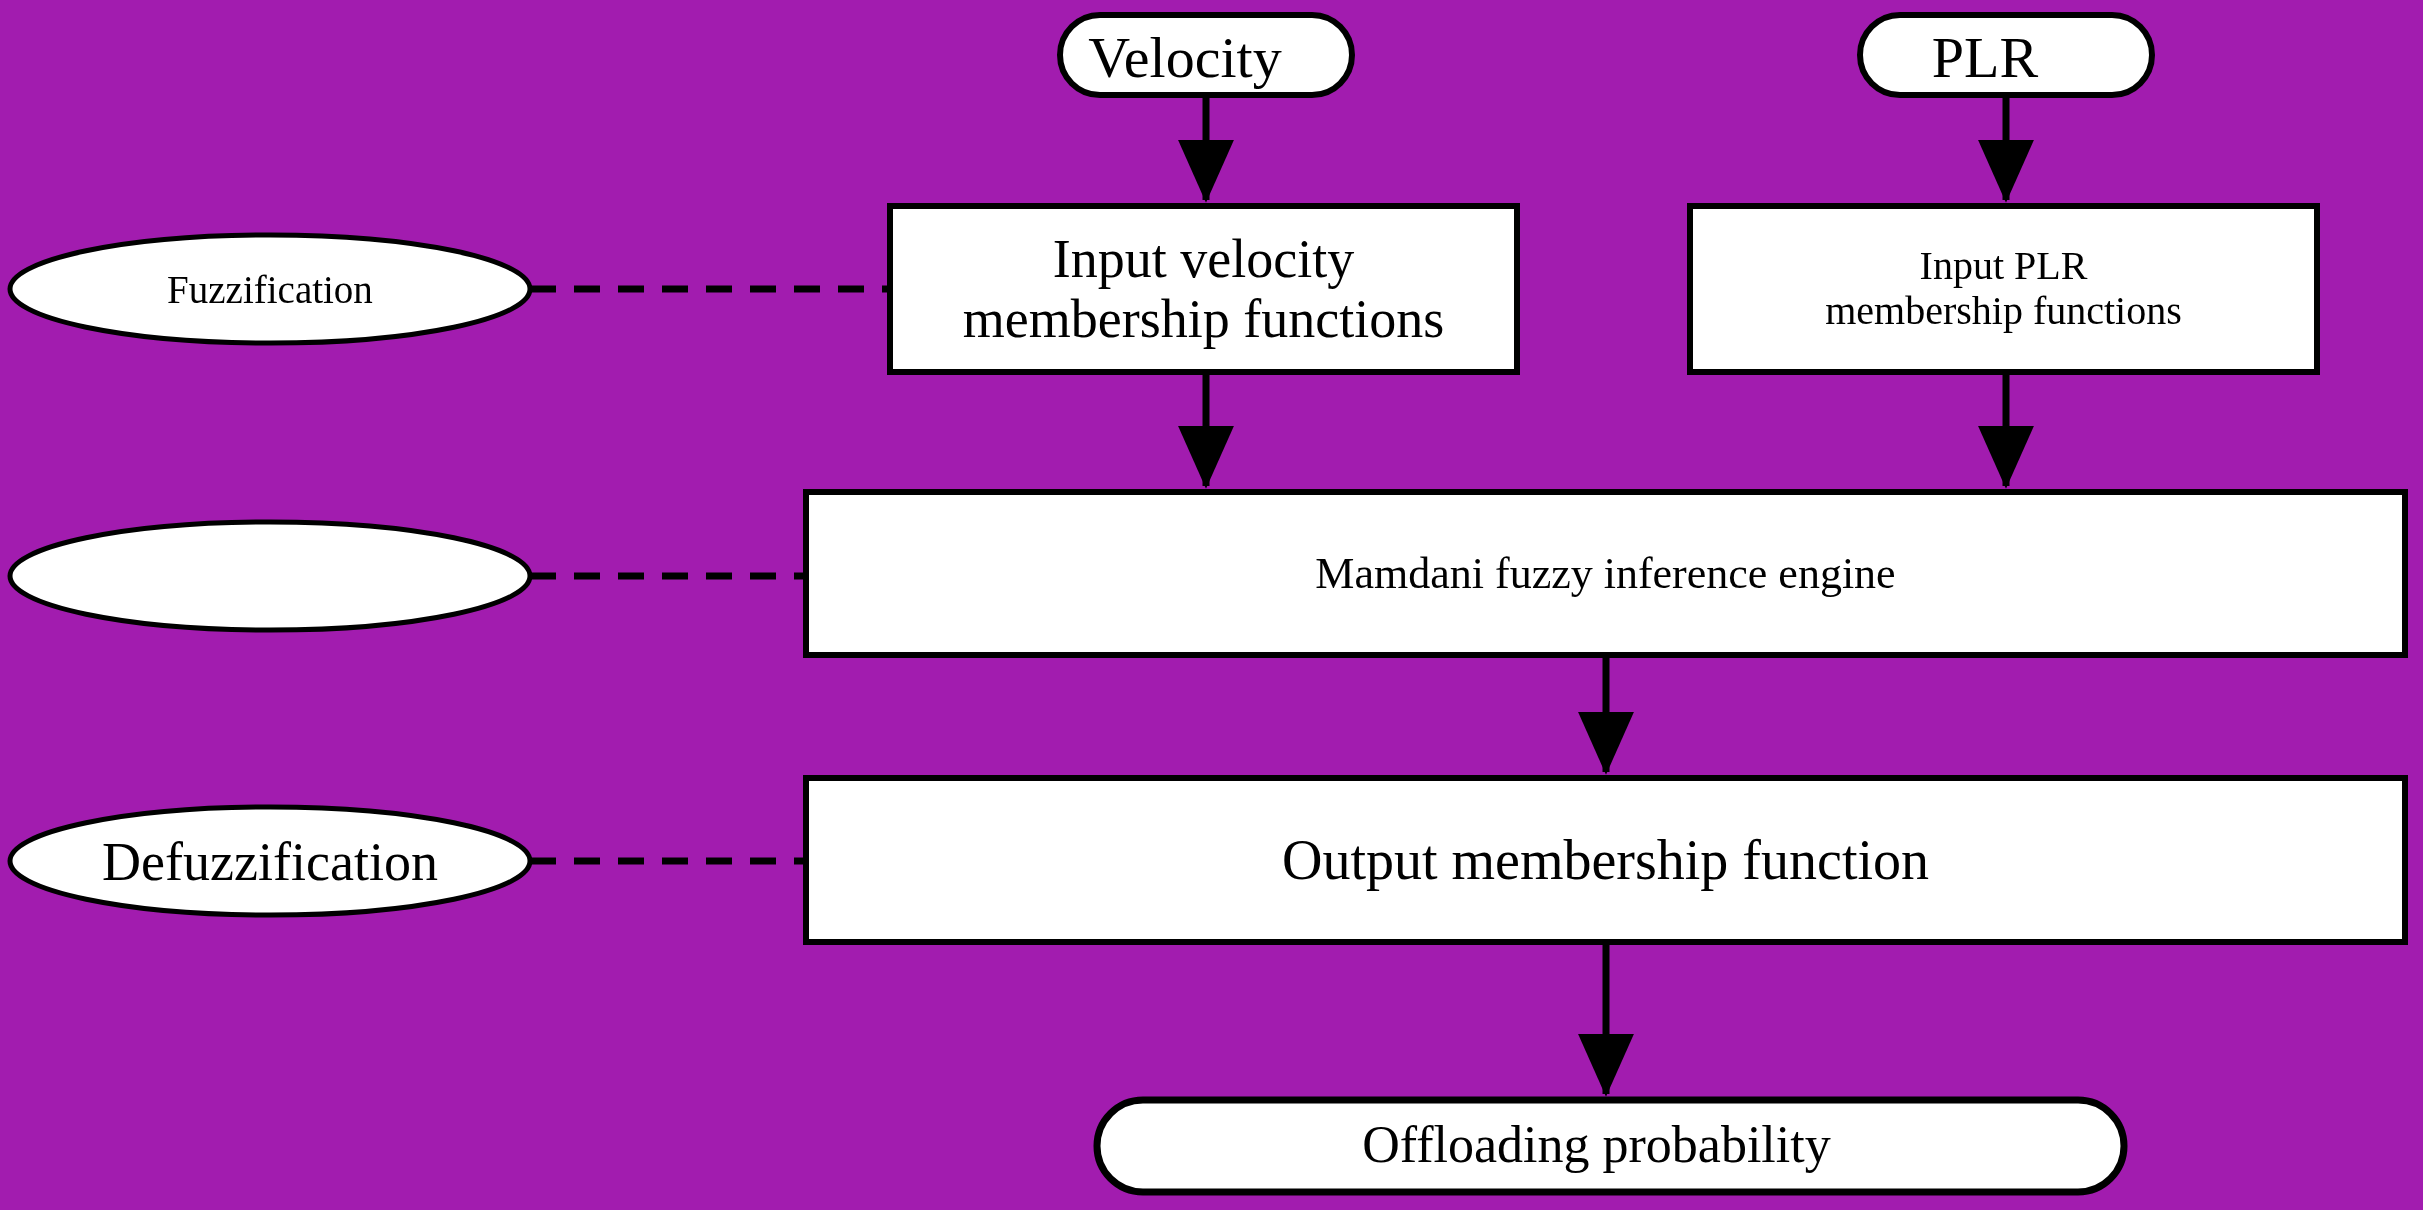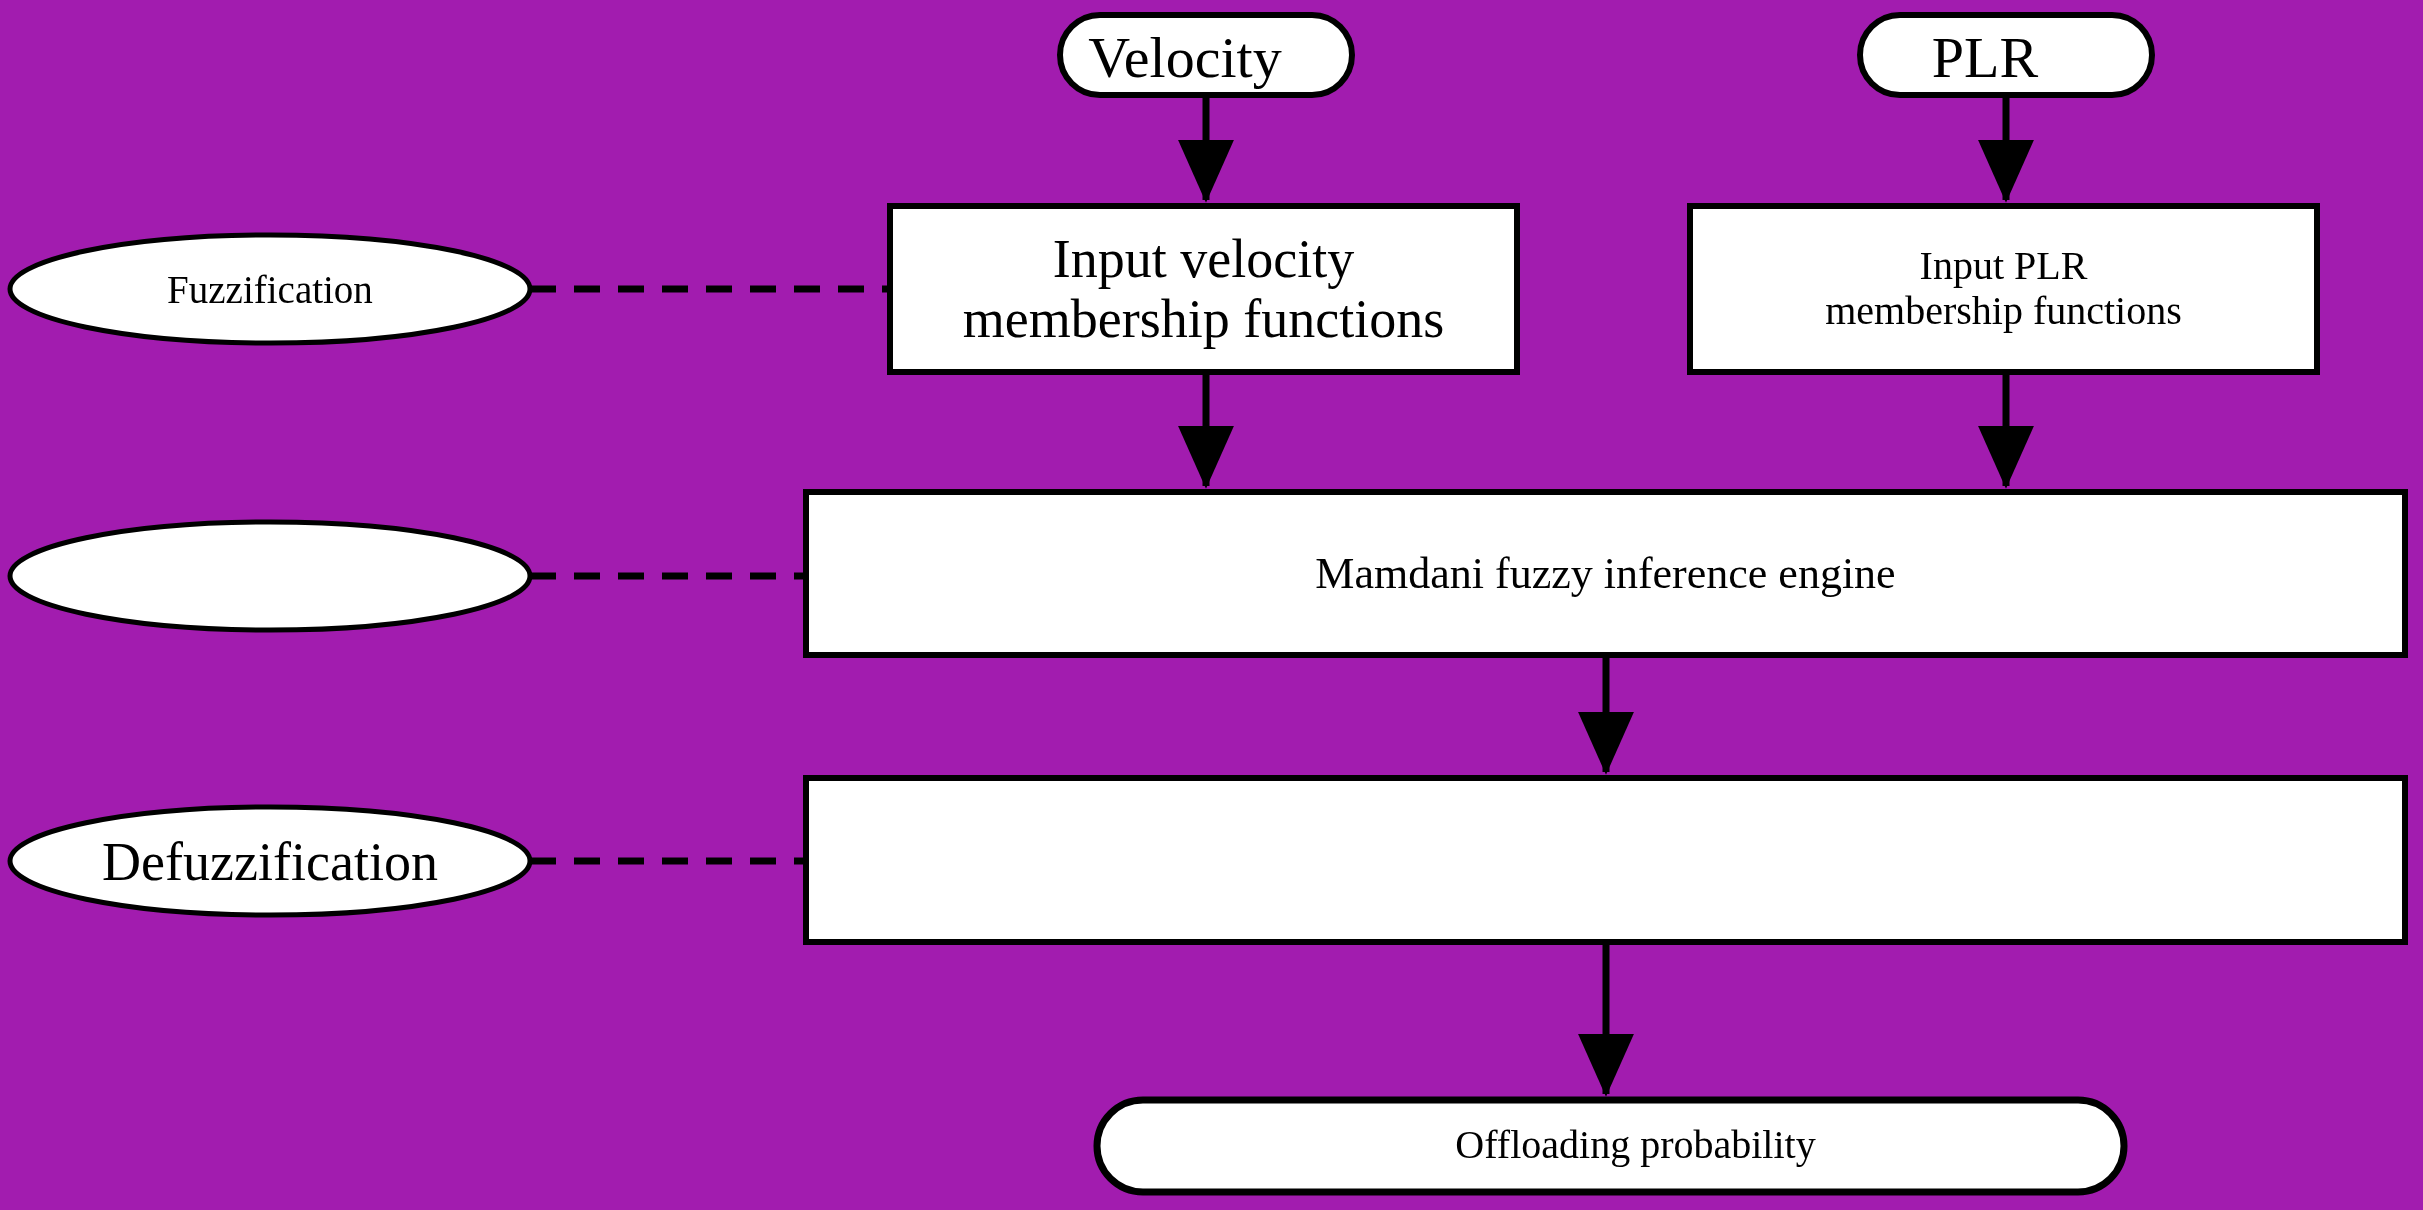--- a/index.html
+++ b/index.html
@@ -33,21 +33,21 @@
     line-height: 1.12;
     white-space: pre-line;
     pointer-events: none;
   }
   .lbl-velocity   { left: 1035px; top: 8px;    width: 300px; height: 100px; font-size: 58px; }
   .lbl-plr        { left: 1835px; top: 8px;    width: 300px; height: 100px; font-size: 58px; }
   .lbl-inbox-vel  { left: 890px;  top: 206px;  width: 627px; height: 166px; font-size: 54px; }
   .lbl-inbox-plr  { left: 1690px; top: 206px;  width: 627px; height: 166px; font-size: 40px; }
   .lbl-mamdani    { left: 806px;  top: 492px;  width: 1599px;height: 163px; font-size: 44px; }
   .lbl-output     { left: 806px;  top: 778px;  width: 1599px;height: 164px; font-size: 56px; }
-  .lbl-offloading { left: 1122px; top: 1095px; width: 1027px;height: 100px; font-size: 40px; }
+  .lbl-offloading { left: 1083px; top: 1095px; width: 1027px;height: 100px; font-size: 52px; }
   .lbl-fuzzification   { left: 10px; top: 240px; width: 520px; height: 100px; font-size: 39px; }
   .lbl-fuzzyinference  { left: 10px; top: 527px; width: 520px; height: 100px; font-size: 54px; }
   .lbl-defuzzification { left: 10px; top: 812px; width: 520px; height: 100px; font-size: 54px; }
   .wide-space { letter-spacing: 0; }
 </style>
 </head>
 <body>
 
 <div id="canvas">
 
@@ -102,20 +102,21 @@
   <div class="node-label lbl-plr">PLR</div>
 
   <div class="node-label lbl-inbox-vel">Input velocity
 membership functions</div>
 
   <div class="node-label lbl-inbox-plr">Input PLR
 membership functions</div>
 
   <div class="node-label lbl-mamdani">Mamdani fuzzy inference engine</div>
 
+  <div class="node-label lbl-output">Output membership function</div>
 
   <div class="node-label lbl-offloading wide-space">Offloading  probability</div>
 
   <div class="node-label lbl-fuzzification">Fuzzification</div>
 
 
   <div class="node-label lbl-defuzzification">Defuzzification</div>
 
 </div>
 

